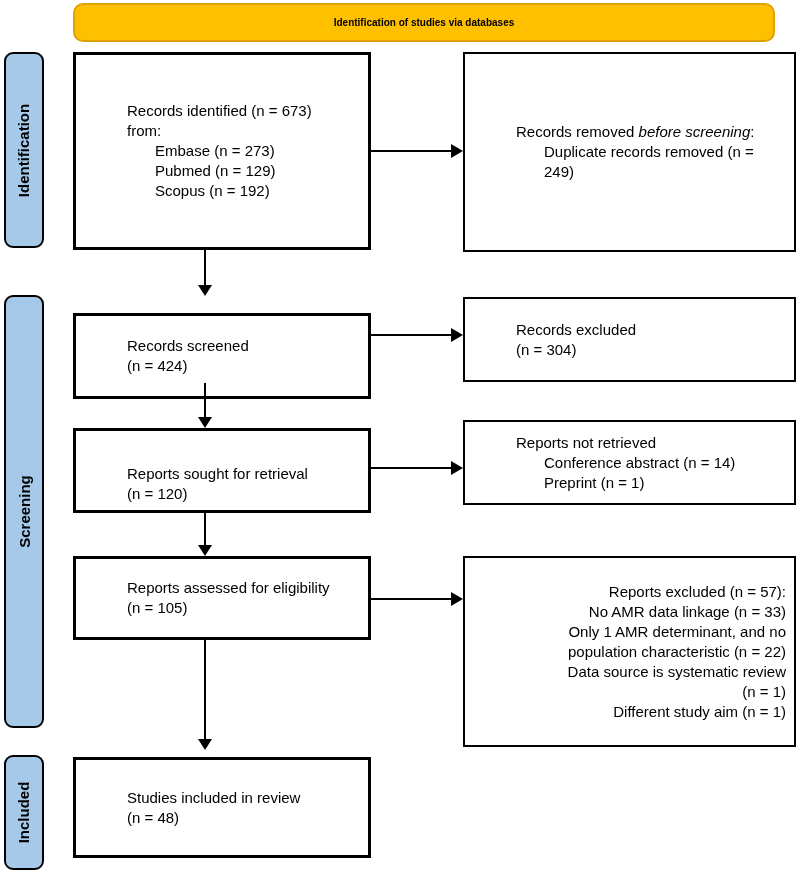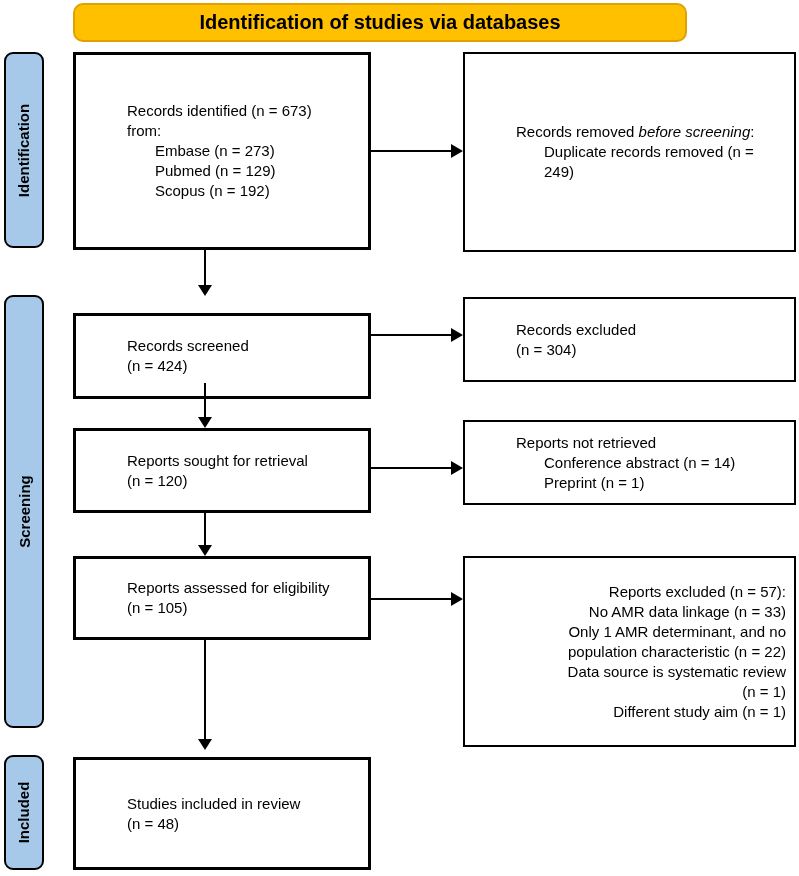--- a/index.html
+++ b/index.html
@@ -6,26 +6,26 @@
   .canvas{
     position:relative;
     width:799px;height:876px;
     background:#ffffff;
     font-family:"Liberation Sans", sans-serif;
     color:#000;
     overflow:hidden;
   }
   
   .header{
-    position:absolute;left:73px;top:3px;width:614px;height:39px;
+    position:absolute;left:73px;top:3px;width:702px;height:39px;
     background:var(--header-fill,#FFC000);
     border:2px solid var(--header-border,#DFA104);
     border-radius:10px;
     display:flex;align-items:center;justify-content:center;
-    font-weight:bold;font-size:20px;
+    font-weight:bold;font-size:10px;
     box-sizing:border-box;
   }
   
   .stage{
     position:absolute;left:4px;width:40px;
     background:var(--stage-fill,#A6C9EA);
     border:2px solid #000;border-radius:9px;
     display:flex;align-items:center;justify-content:center;
     box-sizing:border-box;
   }
@@ -44,23 +44,23 @@
     border:2px solid #000;
     box-sizing:border-box;
     display:flex;flex-direction:column;justify-content:center;
     padding:6px 8px 6px 15px;
     font-size:15px;line-height:20px;
   }
   .box.lcol{left:73px;width:298px;border-width:3px;}
   .box.rcol{left:463px;width:333px;border-width:2px;}
   .b1{top:52px;height:198px;}
   .b2{top:313px;height:86px;}
-  .b3{top:428px;height:85px;}
+  .b3{top:428px;height:85px;justify-content:flex-end;}
   .b4{top:556px;height:84px;}
-  .b5{top:757px;height:113px;}
+  .b5{top:757px;height:101px;}
   .r1{top:52px;height:200px;}
   .r2{top:297px;height:85px;}
   .r3{top:420px;height:85px;}
   .r4{top:556px;height:191px;text-align:right;}
   .line{white-space:nowrap;margin-left:36px;}
   .line.indent{padding-left:28px;}
   .italic{font-style:italic;}
   
   .varrow{position:absolute;width:14px;}
   .varrow .shaft{position:absolute;left:6px;top:0;bottom:10px;width:2px;background:#000;}

